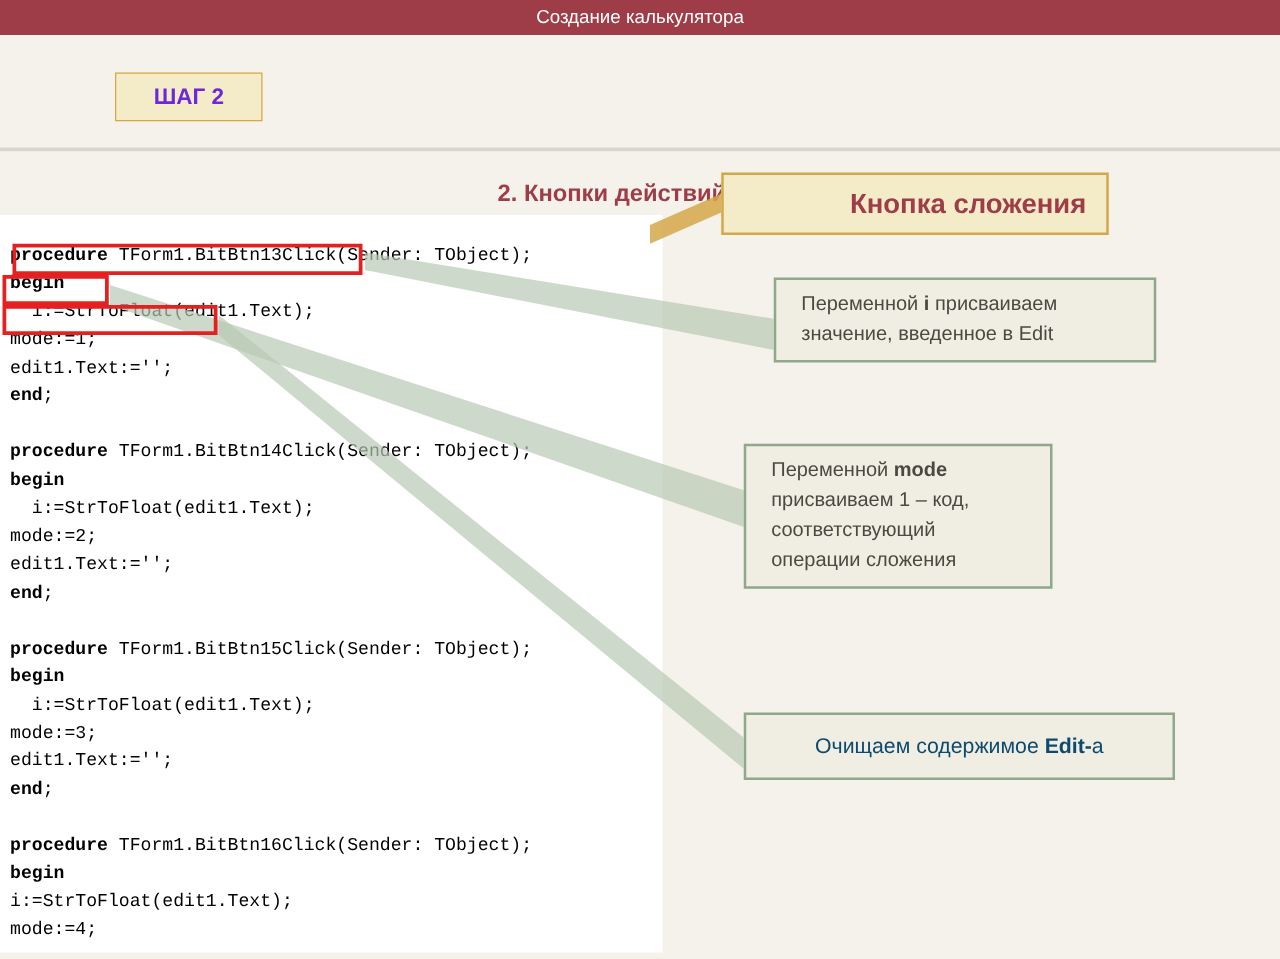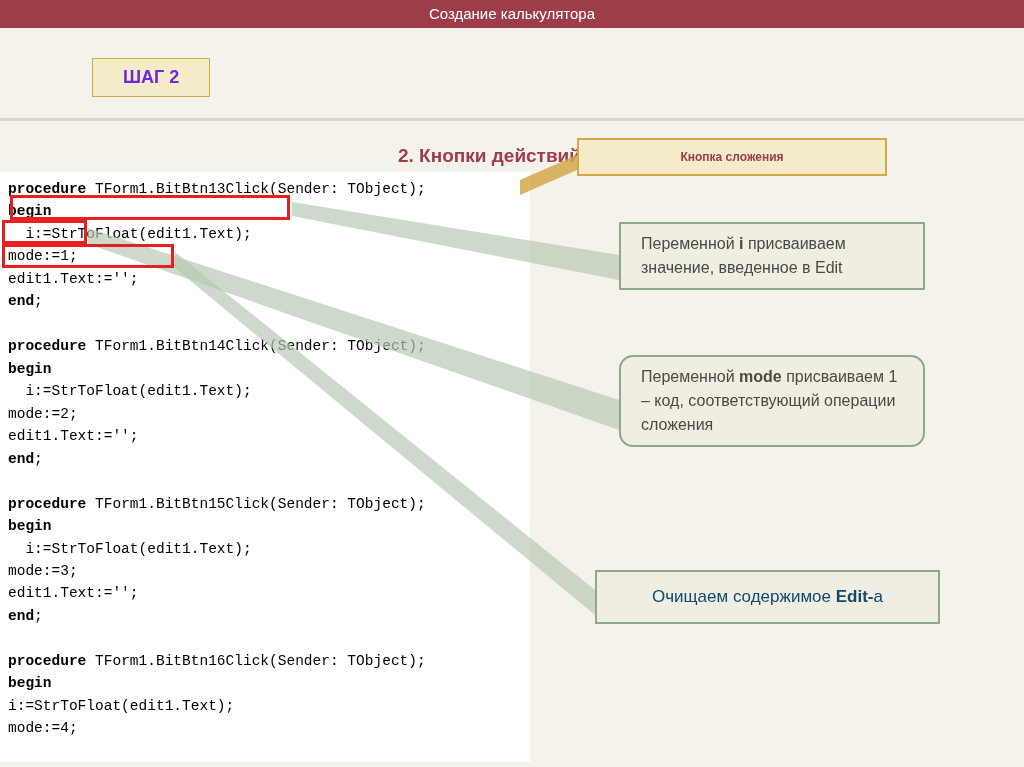--- a/index.html
+++ b/index.html
@@ -58,34 +58,34 @@
       margin-left: 48px;
     }
     .callout-title {
       position: absolute;
       top: 138px;
       left: 577px;
       width: 310px;
       background: #f4ecc9;
       border: 2px solid #d4a84a;
       padding: 10px 16px;
-      text-align: center;
-      font-size: 12px;
+      text-align: right;
+      font-size: 22px;
       font-weight: bold;
       color: #9e3d48;
       z-index: 5;
     }
     .code-panel {
       position: absolute;
       top: 172px;
       left: 0;
       width: 530px;
       height: 590px;
       background: white;
-      padding: 6px 8px;
+      padding: 22px 8px;
       font-family: 'Courier New', monospace;
       font-size: 14.5px;
       line-height: 1.55;
       color: #000;
       white-space: pre;
       overflow: hidden;
       filter: blur(0.15px);
     }
     .code-panel b { font-weight: bold; }
     .hl-box {
@@ -101,21 +101,21 @@
       position: absolute;
       background: #f0ede2;
       border: 2px solid #8fa78a;
       padding: 8px 20px;
       font-size: 16px;
       color: #4a4a42;
       line-height: 1.5;
       z-index: 4;
     }
     .annot1 { top: 222px; left: 619px; width: 306px; }
-    .annot2 { top: 355px; left: 619px; width: 306px; border-radius: 14px; }
+    .annot2 { top: 355px; left: 595px; width: 247px; }
     .annot3 { top: 570px; left: 595px; width: 345px; text-align: center; color: #0c4a6e; font-size: 17px; padding: 12px 18px; }
     svg.connector {
       position: absolute;
       top: 0; left: 0;
       width: 1024px; height: 767px;
       pointer-events: none;
       z-index: 2;
     }
   </style>
 </head>

